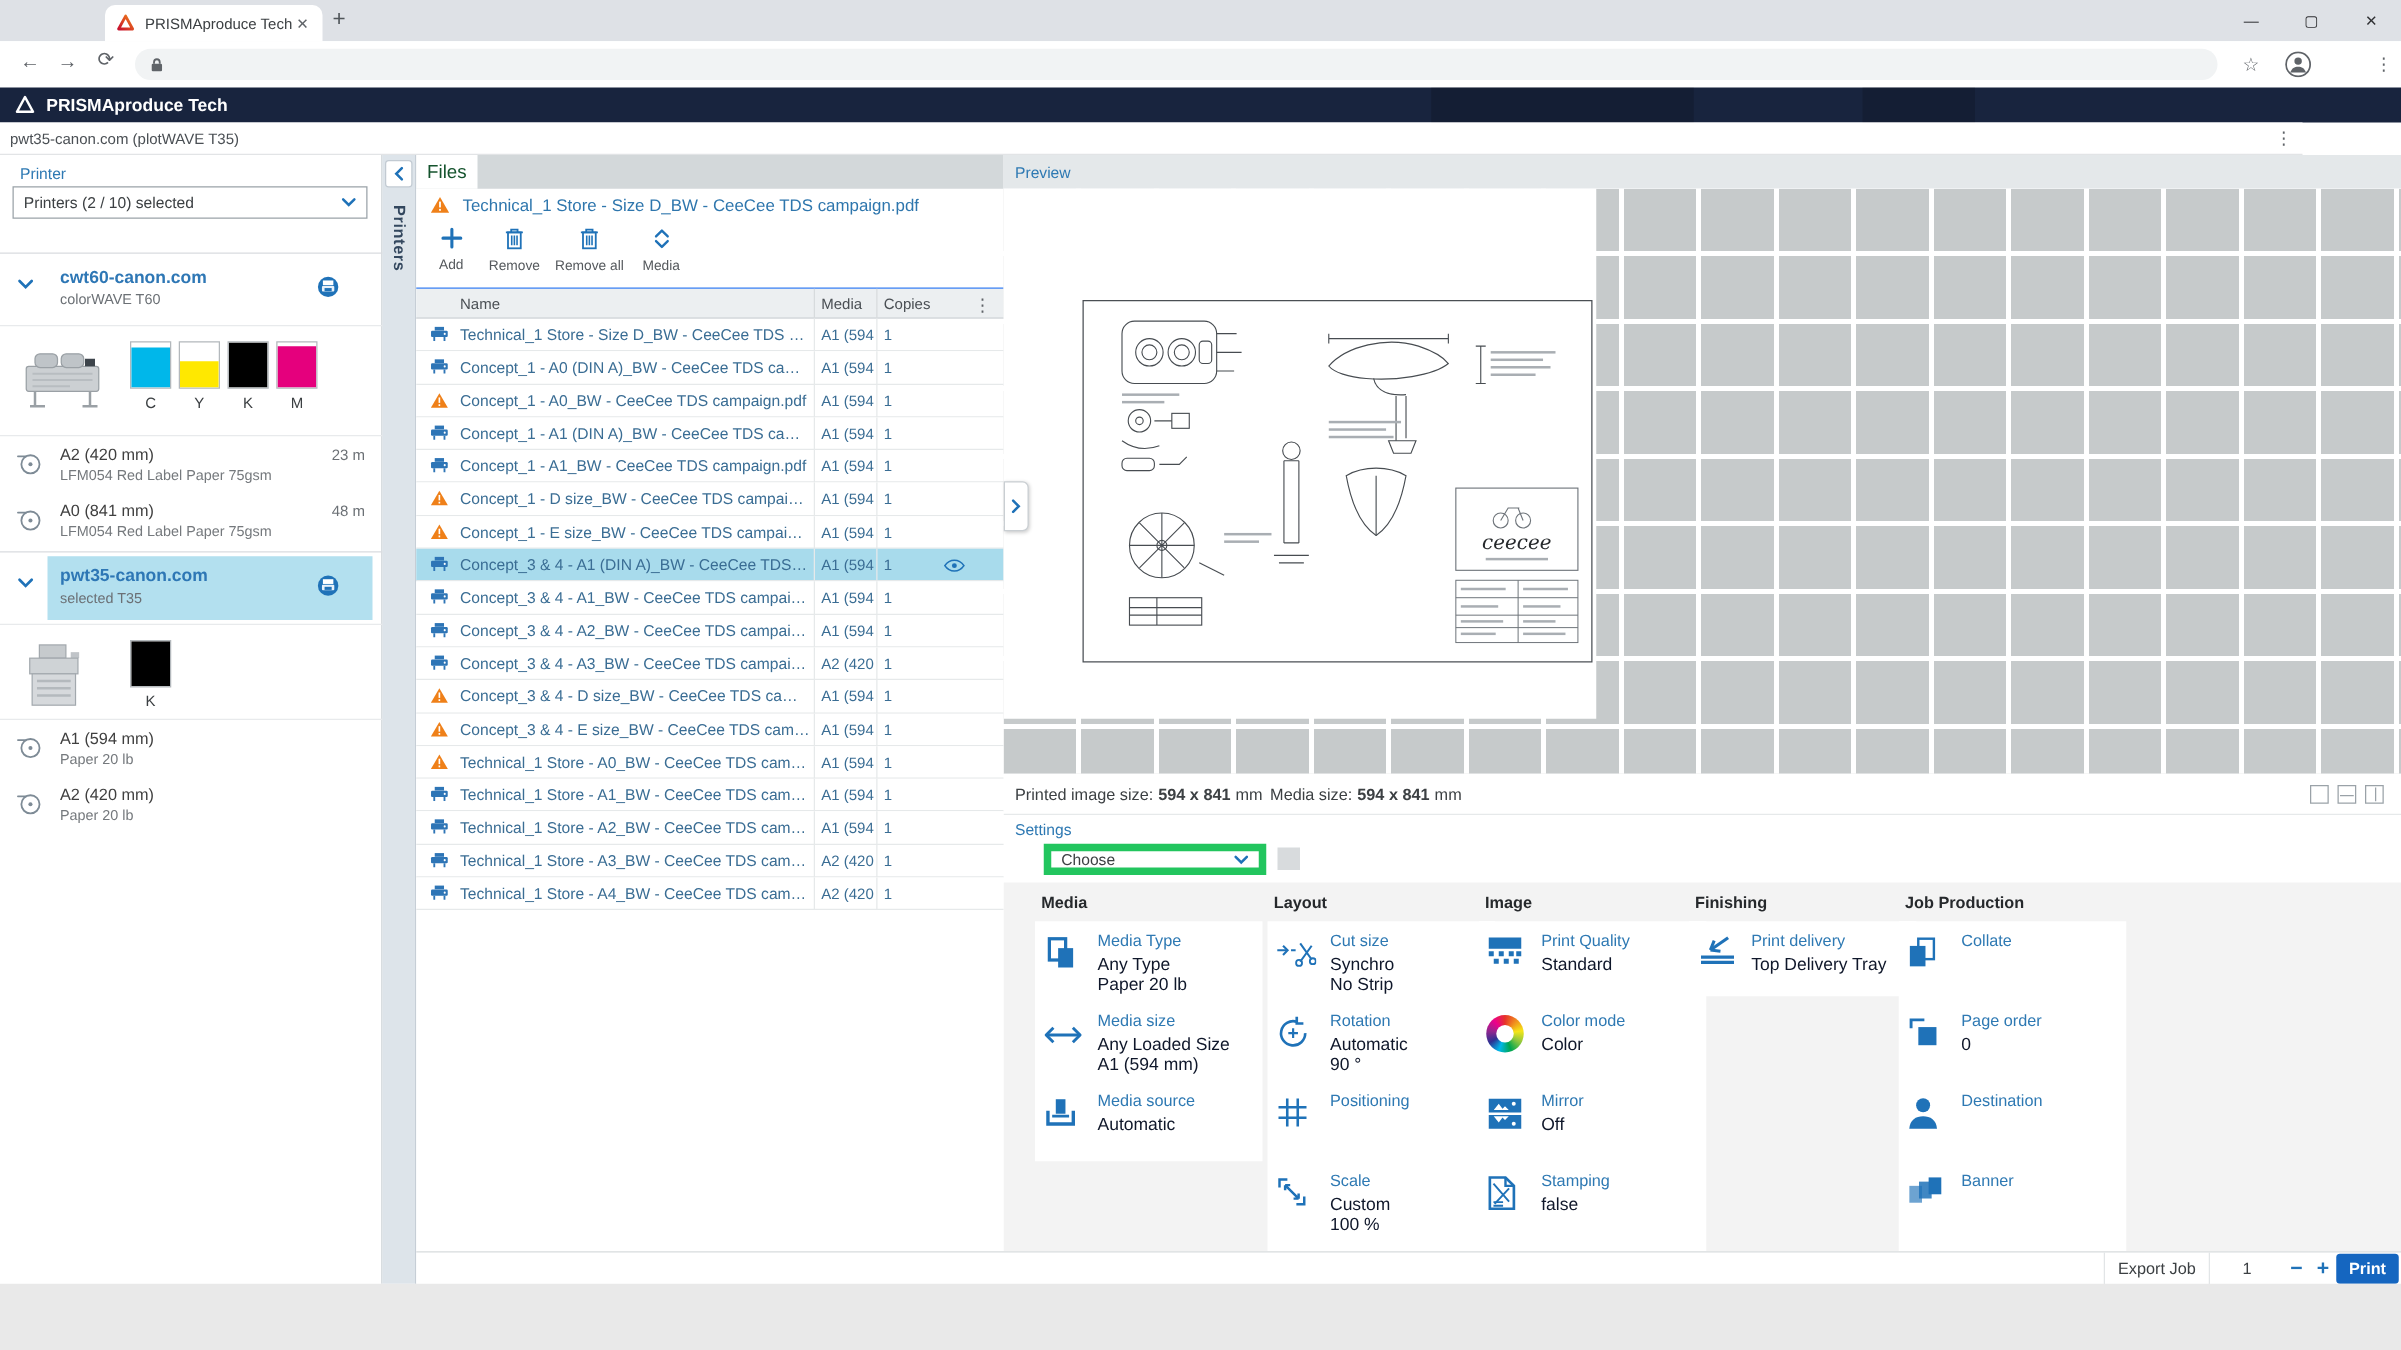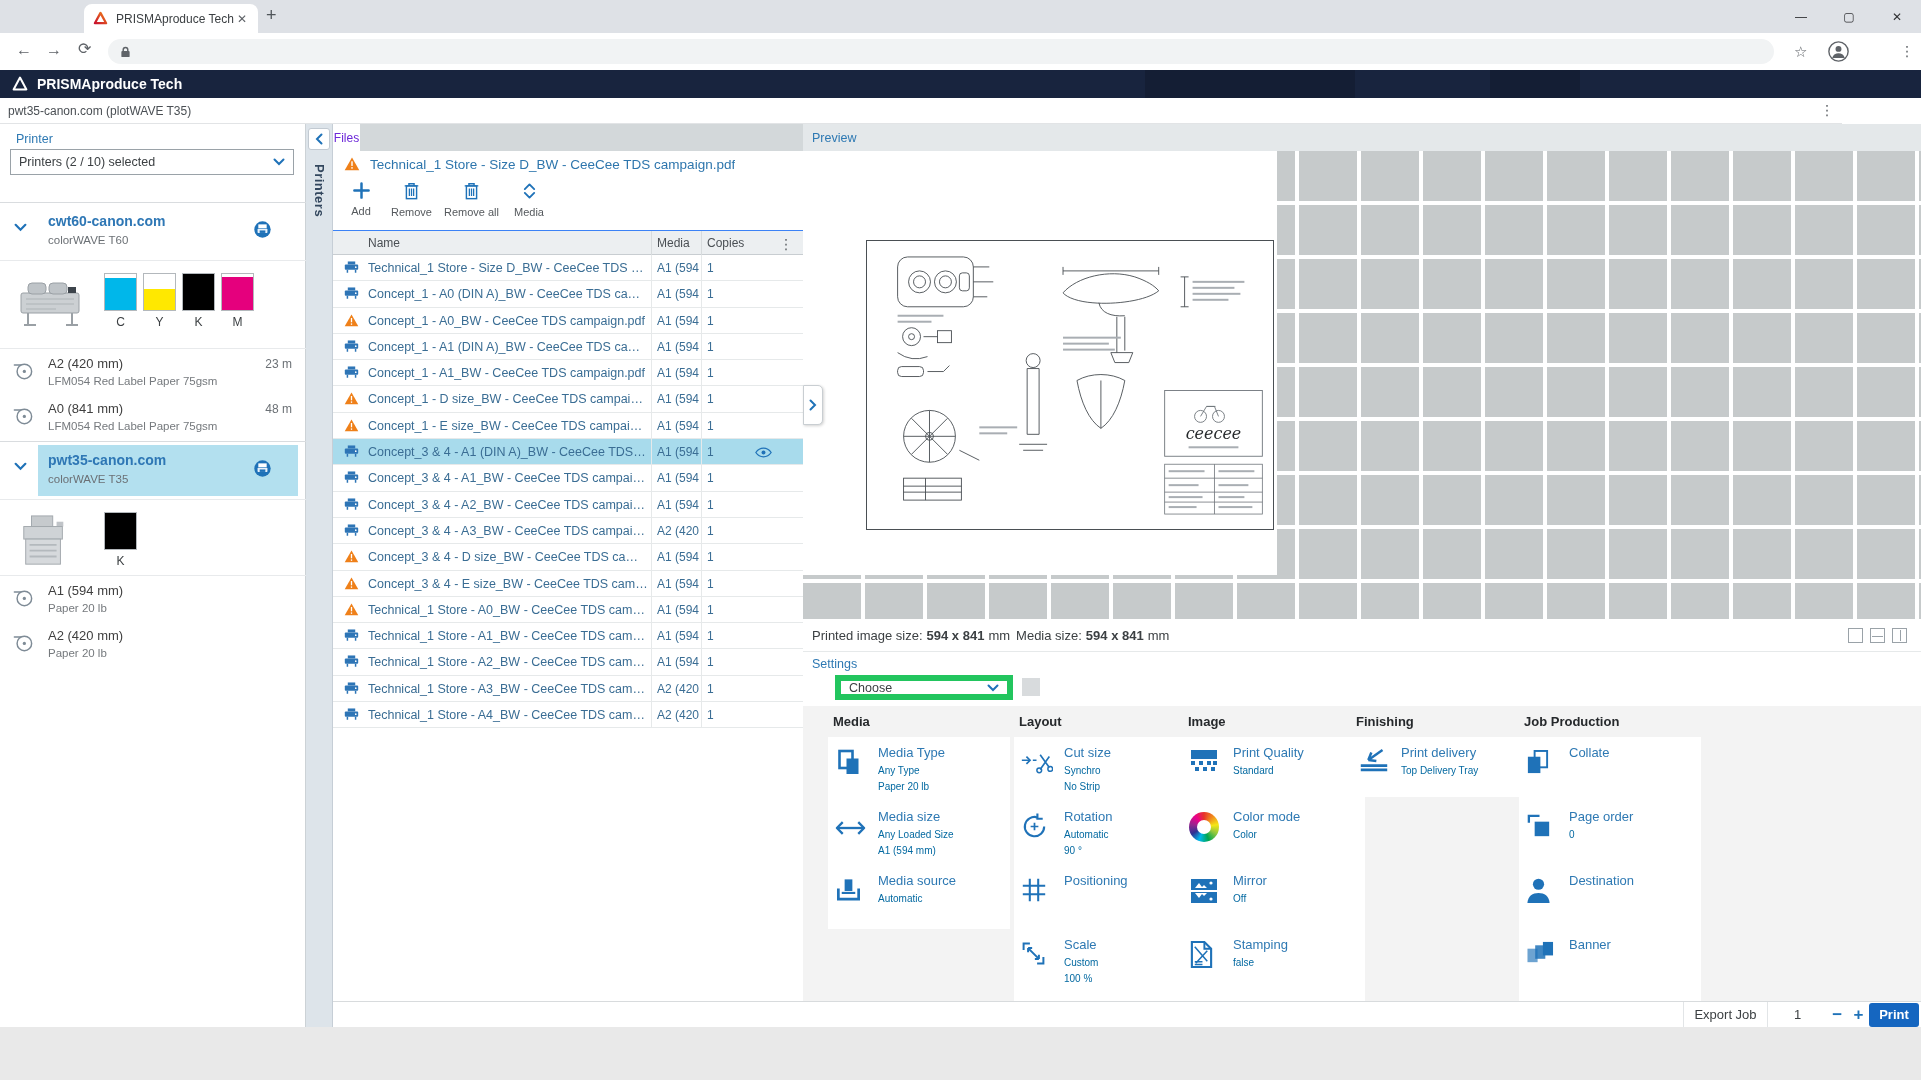--- a/index.html
+++ b/index.html
@@ -66,22 +66,22 @@
   #strip{position:absolute;left:306px;top:124px;width:27px;height:903px;background:#dde4ea;
     border-right:1px solid #c6ced6}
   #collapsebtn{position:absolute;left:2px;top:4px;width:22px;height:22px;background:#fff;
     border:1px solid #c2cad2;border-radius:3px;display:flex;align-items:center;justify-content:center}
   #striplabel{position:absolute;left:6px;top:40px;writing-mode:vertical-lr;font-size:13px;
     font-weight:600;color:#33475e;letter-spacing:.5px}
 
   
   #filespanel{position:absolute;left:333px;top:124px;width:470px;height:877px;background:#fff}
   #ftabbar{position:absolute;left:0;top:0;width:470px;height:27px;background:#d3d8da}
-  #filestab{position:absolute;left:0;top:0;width:27px;height:27px;background:#fff;color:#6d28d9;
-    font-size:12px;display:flex;align-items:center;justify-content:center}
+  #filestab{position:absolute;left:0;top:0;width:49px;height:27px;background:#fff;color:#14532d;
+    font-size:15px;display:flex;align-items:center;justify-content:center}
   #ftitlerow{position:absolute;left:0;top:27px;width:470px;height:26px;display:flex;align-items:center;padding-left:11px}
   #ftitle{margin-left:10px;font-size:13.5px;color:#2e76ad;white-space:nowrap;overflow:hidden}
   #files-toolbar{position:absolute;left:4px;top:53px;height:53px;display:flex}
   .tbtn{min-width:48px;padding:4px 6px 0 6px;text-align:center}
   .tbtn .ticn{display:inline-block;height:22px}
   .tlabel{font-size:11px;color:#55595d;margin-top:1px;white-space:nowrap}
   #fheader{position:absolute;left:0;top:106px;width:470px;height:25px;background:#eceff1;
     border-top:1px solid #3b82f6;border-bottom:1px solid #c8cdd1;font-size:12px;color:#4a4f54}
   #fheader .hname{position:absolute;left:35px;top:5px}
   #fheader .hmedia{position:absolute;left:318px;top:0;width:50px;height:25px;border-left:1px solid #d7dbdd;padding:5px 0 0 5px}
@@ -127,21 +127,21 @@
   #choosesel .sp{flex:1}
   #graybtn{position:absolute;left:219px;top:554px;width:18px;height:18px;background:#d8dbdd}
   #settingsarea{position:absolute;left:0;top:582px;width:1118px;height:295px;background:#f3f3f3}
   .sgroup{position:absolute;top:0;width:186px;height:100%}
   .sghead{position:absolute;left:5px;top:8px;font-size:13px;font-weight:bold;color:#26292c}
   .scard{position:absolute;left:0;top:31px;width:182px;background:#fff}
   .sitem{position:absolute;left:6px;width:170px;height:60px;display:flex}
   .sicon{width:44px;padding-top:3px;color:#1f72b8;flex:0 0 44px}
   .stext{flex:1}
   .slabel{font-size:13px;color:#2e79b3;margin-bottom:3px}
-  .svalue{font-size:10px;color:#0369a1;line-height:16px}
+  .svalue{font-size:14px;color:#0f172a;line-height:16px}
   .colorwheel{display:inline-block;width:30px;height:30px;border-radius:50%;position:relative;
     background:conic-gradient(#e6332a,#f08c1e,#f5e617,#8cc63f,#00a650,#00b7ea,#2e3192,#92278f,#ec008c,#e6332a)}
   .colorwheel:after{content:"";position:absolute;inset:8px;background:#fff;border-radius:50%}
 
   
   #actionbar{position:absolute;left:333px;top:1001px;width:1588px;height:26px;background:#fff;
     border-top:1px solid #d8dbdd;display:flex;justify-content:flex-end;align-items:center}
   .abcell{height:26px;display:flex;align-items:center;justify-content:center;font-size:13px;color:#3c4043;
     border-left:1px solid #e2e5e7}
   #exportcell{width:84px}
@@ -301,21 +301,21 @@
             <div class="rollmedia" data-interactable="false">LFM054 Red Label Paper 75gsm</div>
             <div class="rollrem" data-interactable="false">48 m</div>
           </div>
         </div>
         <div class="pcard psel" data-interactable="true">
           <div class="phl" data-interactable="false"></div>
           <div class="pchev icn" data-interactable="true"><svg width="13" height="9" viewBox="0 0 12 8">
               <path d="M1.5 1.5 6 6l4.5-4.5" fill="none" stroke="#1f72b8" stroke-width="2" stroke-linecap="round"></path>
             </svg></div>
           <div class="pname" data-interactable="false">pwt35-canon.com</div>
-          <div class="pmodel" data-interactable="false">colorWAVE T35</div>
+          <div class="pmodel" data-interactable="false">selected T35</div>
           <div class="pstatus icn" data-interactable="false"><svg width="19" height="19" viewBox="0 0 20 20">
               <circle cx="10" cy="10" r="8.6" fill="#1f72b8"></circle>
               <rect x="5.6" y="4.6" width="8.8" height="4" fill="#fff"></rect>
               <rect x="4.8" y="9.2" width="10.4" height="4.6" rx="0.8" fill="#e8f1fa"></rect>
               <rect x="7" y="11" width="6" height="2.6" fill="#1f72b8"></rect>
             </svg></div>
         </div>
         <div class="pinks h2" data-interactable="false">
           <div class="pimg icn" data-interactable="false"><svg width="54" height="54" viewBox="0 0 56 56">
               <rect x="14" y="2" width="22" height="11" fill="#c6cacd" stroke="#a2a8ad"></rect>

